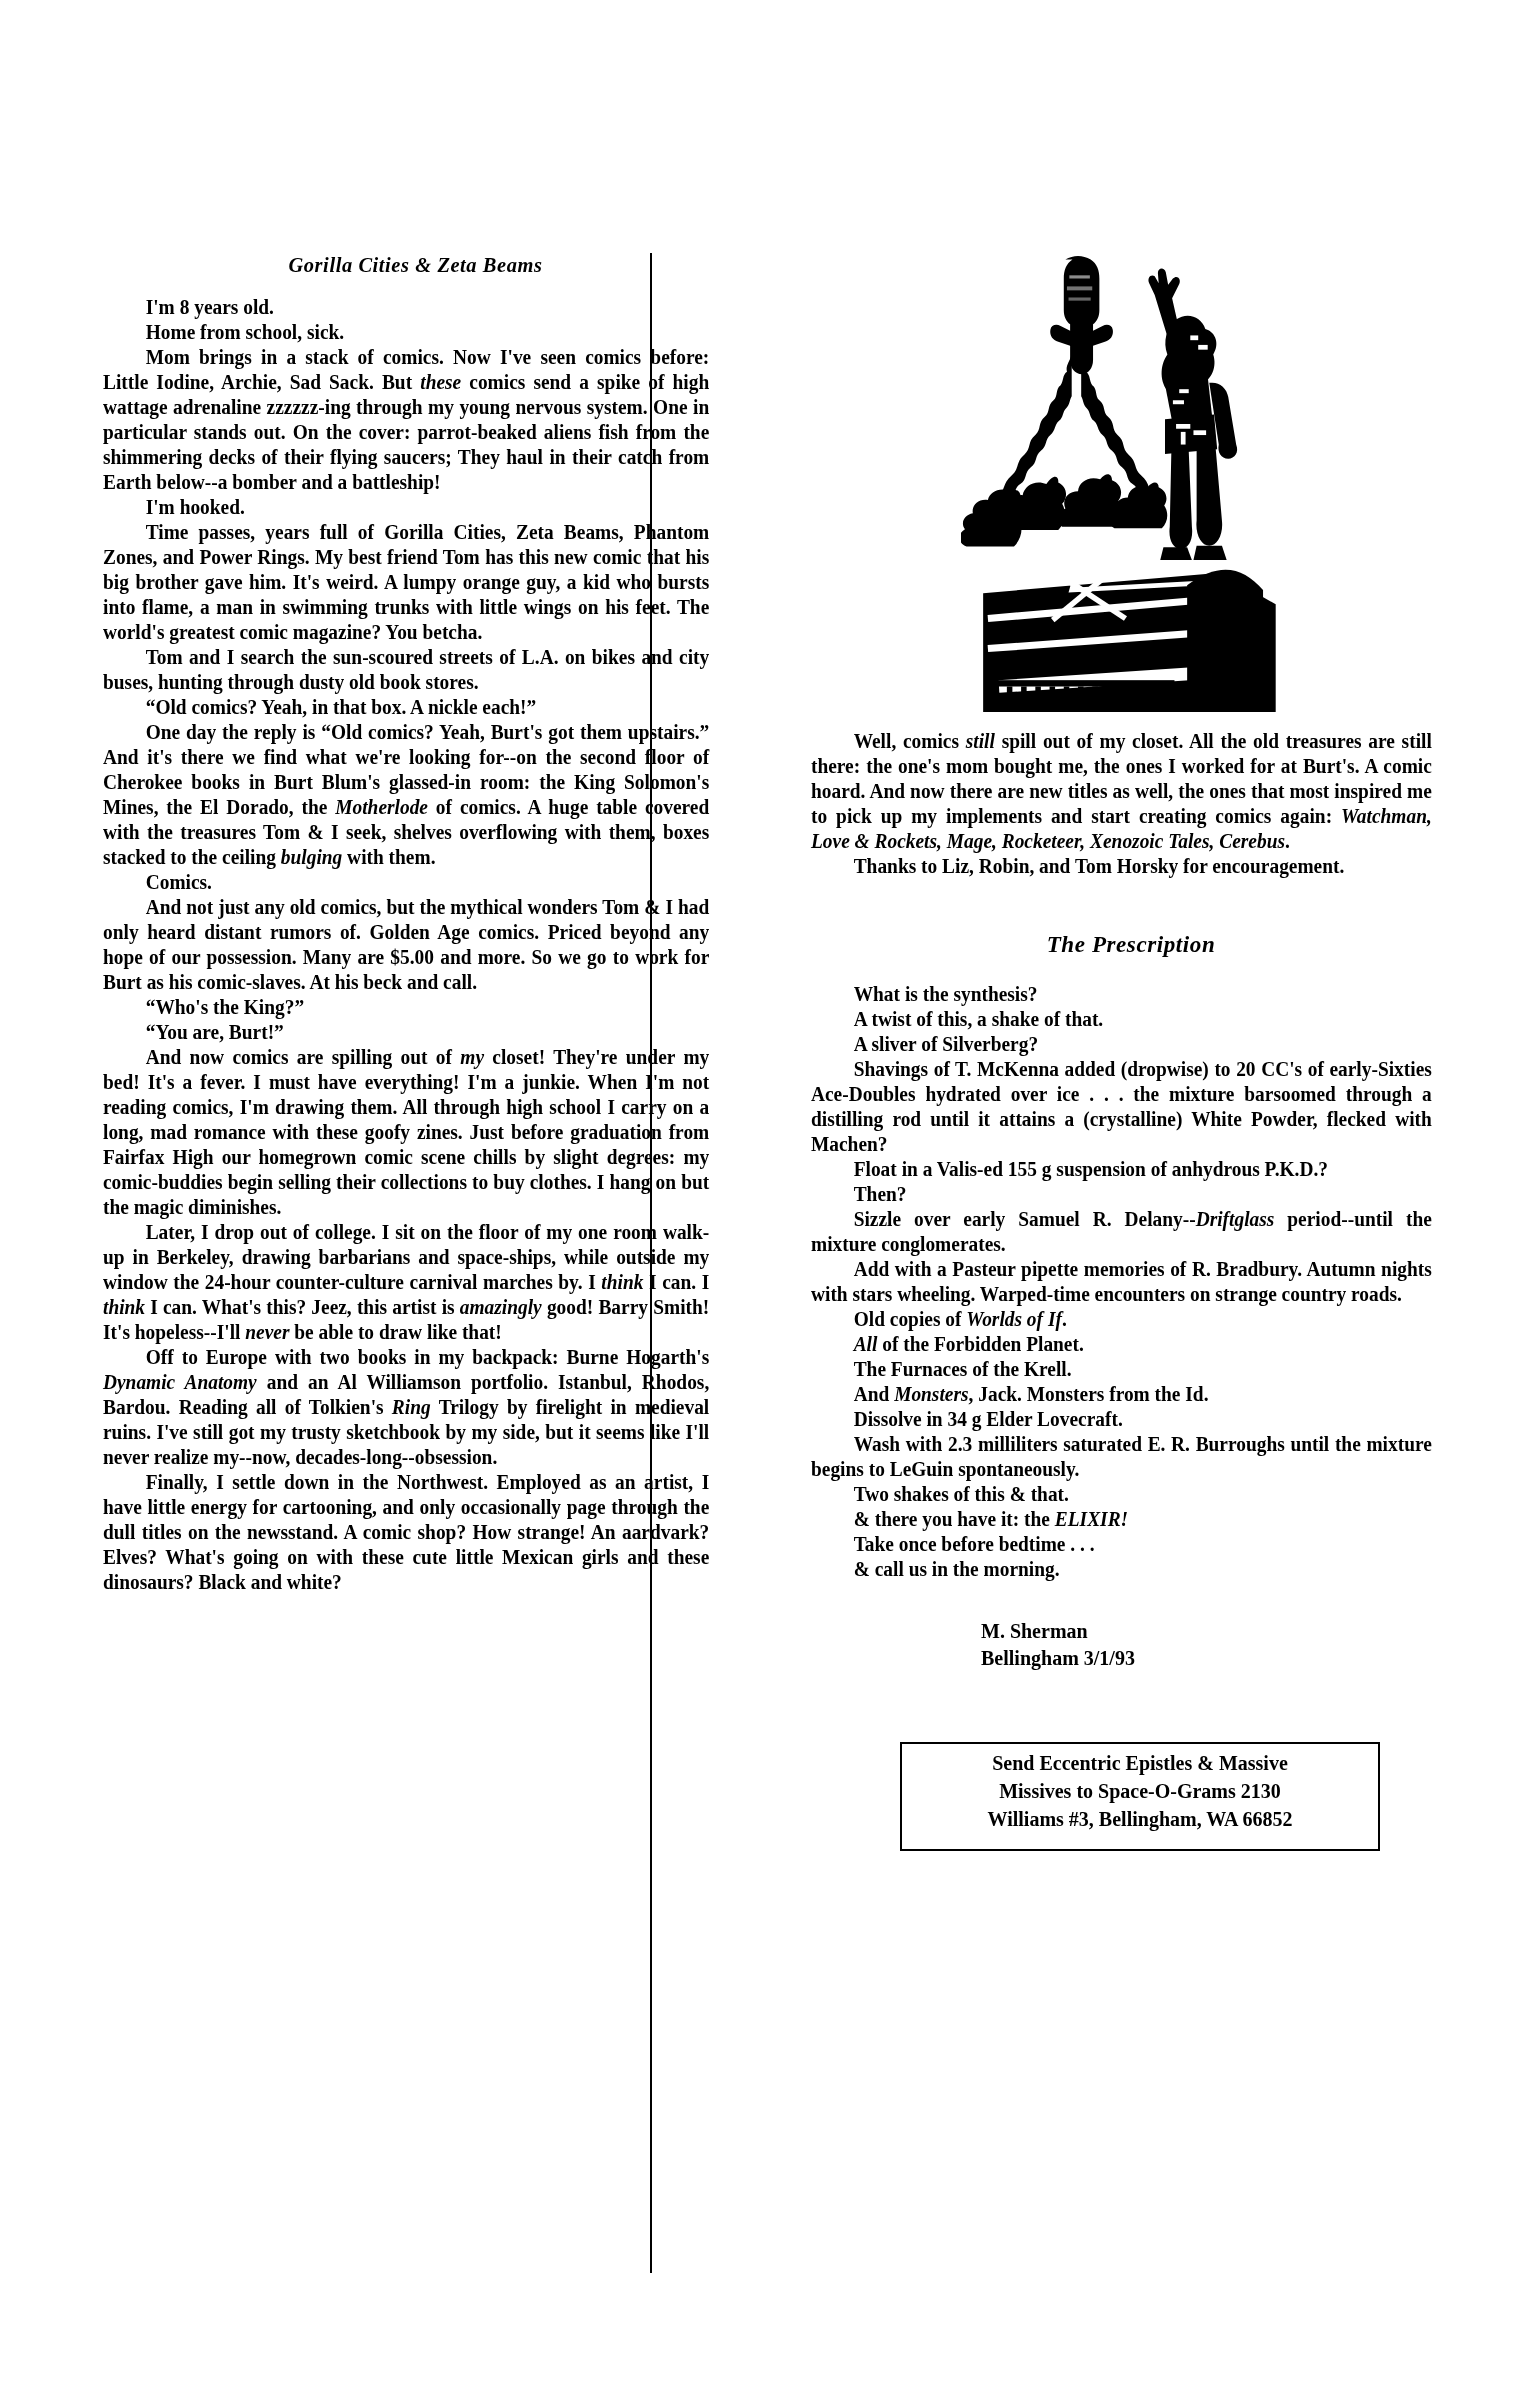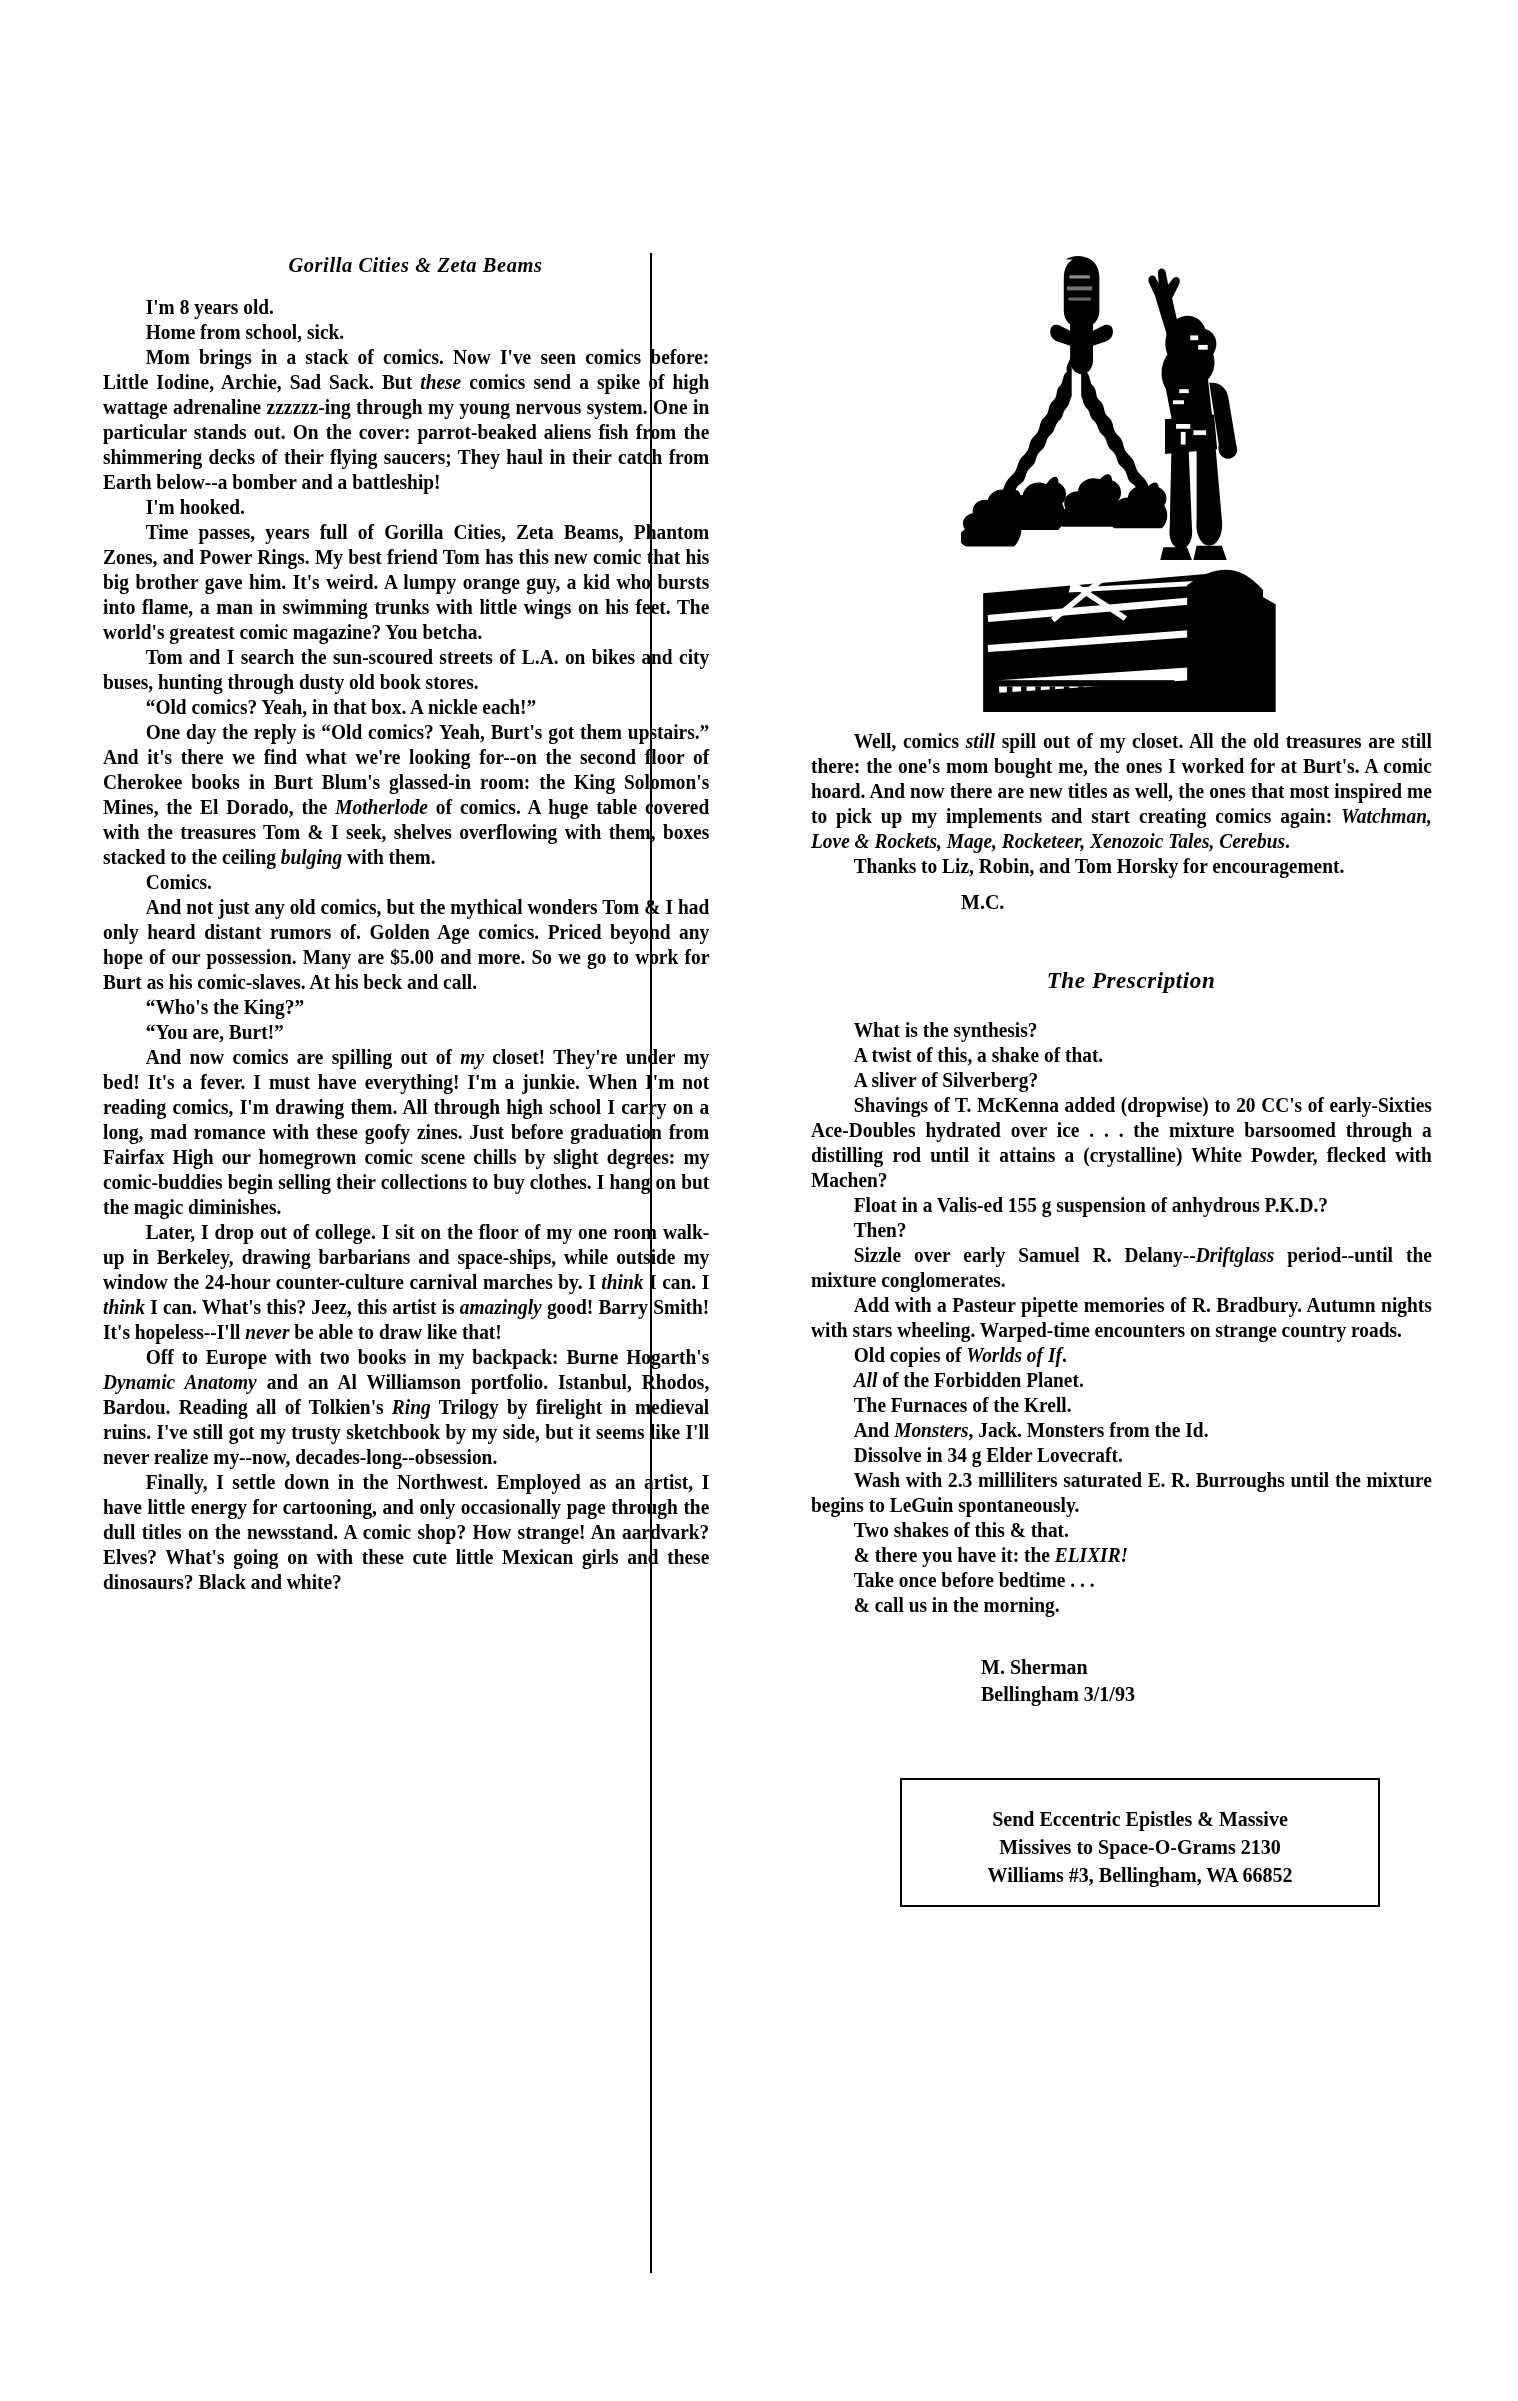--- a/index.html
+++ b/index.html
@@ -135,21 +135,21 @@
     width: 340px;
     height: 459px;
     display: block;
   }
 
   
   .address-box {
     margin: 70px 0 0 89px;
     width: 460px;
     border: 2.4px solid #000;
-    padding: 25px 8px 16px 8px;
+    padding: 5px 8px 16px 8px;
     text-align: center;
     font-size: 20px;
     line-height: 28px;
     font-weight: 600;
   }
   .address-box div { white-space: nowrap; }
 </style>
 </head>
 <body>
 
@@ -287,21 +287,20 @@
             <rect x="300" y="116" width="12" height="6"></rect>
           </g>
         </svg>
       </div>
 
       <div class="body-text">
           <p>Well, comics <i>still</i> spill out of my closet.  All the old treasures are still there: the one's mom bought me, the ones I worked for at Burt's.  A comic hoard.  And now there are new titles as well, the ones that most inspired me to pick up my implements and start creating comics again: <i>Watchman, Love &amp; Rockets, Mage, Rocketeer, Xenozoic Tales, Cerebus</i>.</p>
           <p>Thanks to Liz, Robin, and Tom Horsky for encouragement.</p>
         </div>
 
-      <div class="sig">M.C.</div>
 
       <div class="section-head sub">The Prescription</div>
 
       <div class="body-text lines">
           <p>What is the synthesis?</p>
           <p>A twist of this, a shake of that.</p>
           <p>A sliver of Silverberg?</p>
           <p>Shavings of T. McKenna added (dropwise) to 20 CC's of early-Sixties Ace-Doubles hydrated over ice . . . the mixture barsoomed through a distilling rod until it attains a (crystalline) White Powder, flecked with Machen?</p>
           <p>Float in a Valis-ed 155 g suspension of anhydrous P.K.D.?</p>
           <p>Then?</p>

